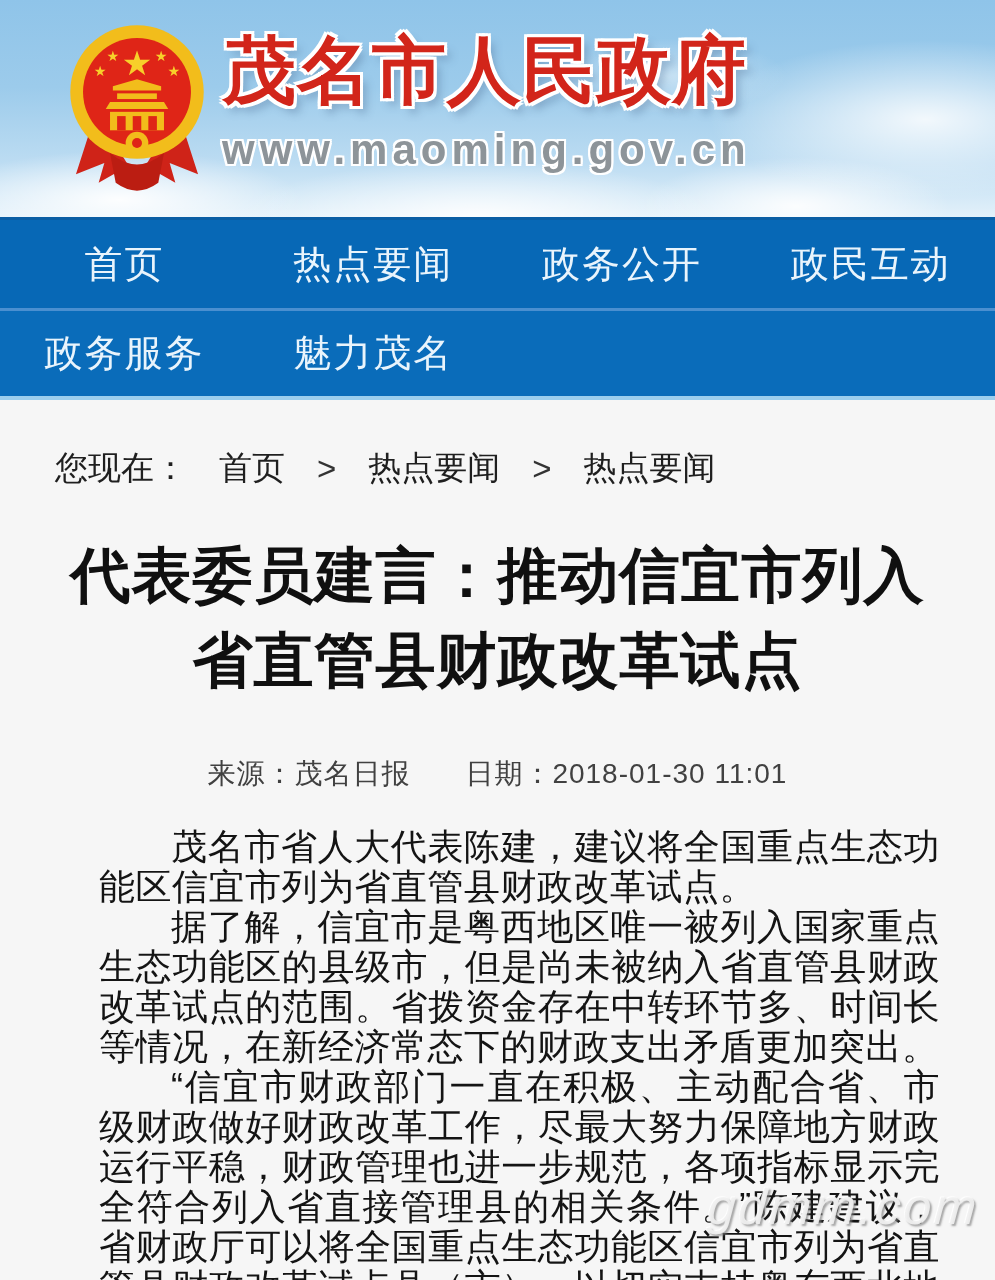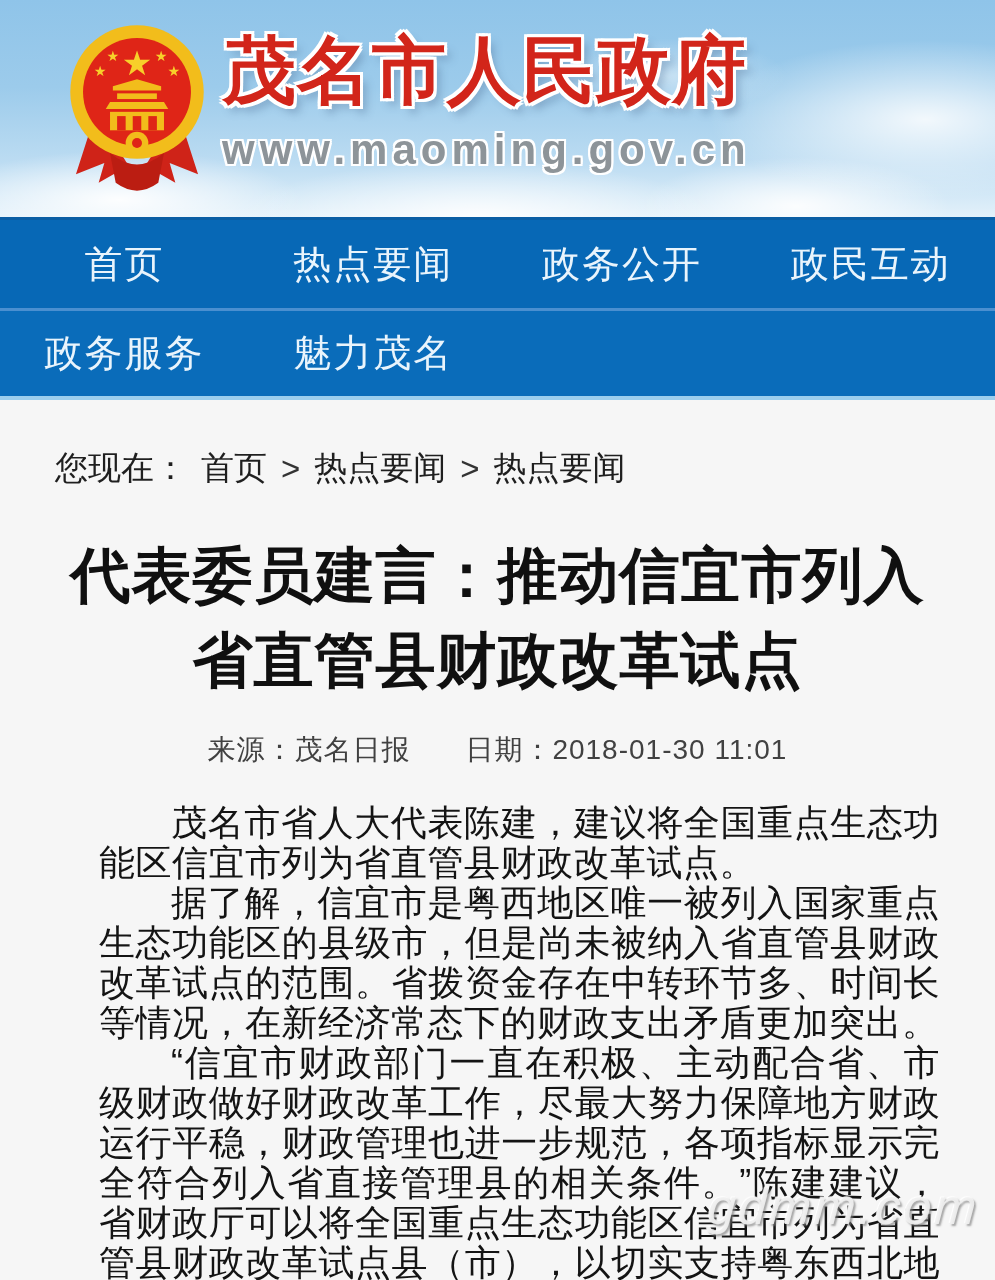--- a/index.html
+++ b/index.html
@@ -53,36 +53,36 @@
     height: 88px; align-items: center; justify-items: center;
   }
   .nav-row.second { border-top: 3px solid #4a8fd0; background: #0a6cba; }
   .nav-item {
     color: #e9f4fc; font-size: 38px; text-decoration: none;
     letter-spacing: 2px; cursor: pointer;
   }
 
   
   .breadcrumb {
-    display: flex; align-items: center; gap: 14px;
+    display: flex; align-items: center; gap: 32px;
     padding: 46px 0 0 55px;
     font-size: 33px; color: #1f1f1f;
   }
   .breadcrumb a { color: #1f1f1f; text-decoration: none; cursor: pointer; }
   .breadcrumb .sep { color: #333; }
 
   
   .article-title {
     margin: 42px 60px 0;
     text-align: center;
     font-size: 60px; font-weight: bold; letter-spacing: 1px;
     line-height: 1.42; color: #101010;
   }
   .article-meta {
-    margin-top: 28px; text-align: center;
+    margin-top: 52px; text-align: center;
     font-size: 28px; color: #414141; letter-spacing: 1px;
   }
   .article-meta .meta-item + .meta-item { margin-left: 46px; }
   .article-body { margin-top: 34px; padding: 0 55px; }
   .article-body p {
     font-size: 36px; line-height: 40px; color: #141414;
     text-indent: 2em; text-align: justify; letter-spacing: 0.5px; margin-left: 44px;
   }
 
   

